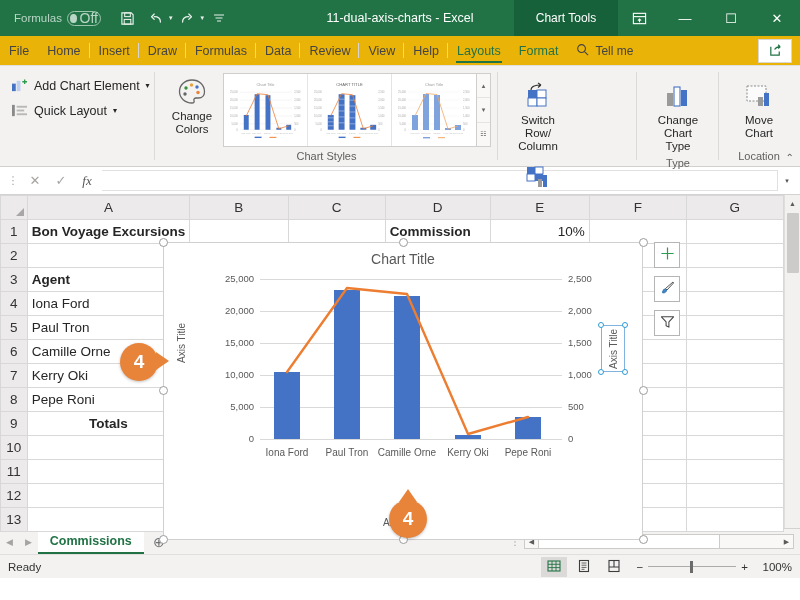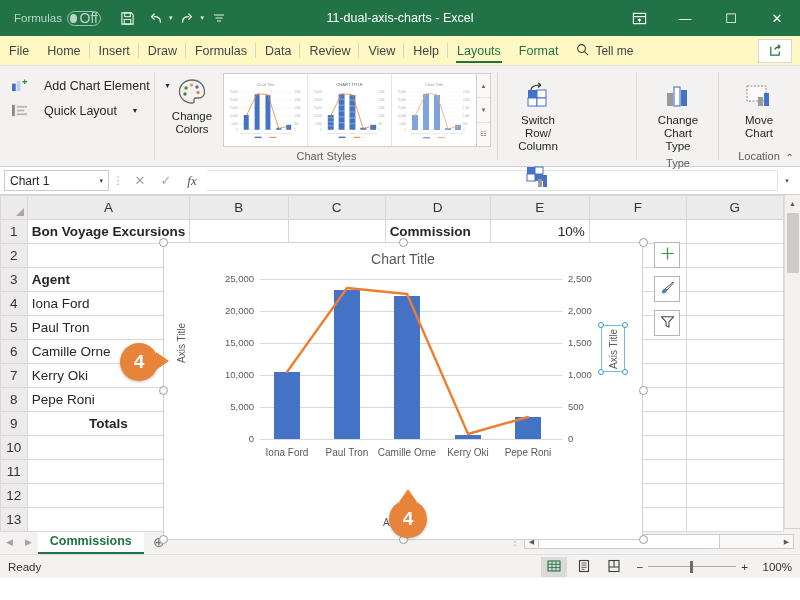--- a/index.html
+++ b/index.html
@@ -46,21 +46,21 @@
   }
   .win-right { margin-left:auto; display:flex; align-items:center; height:36px; }
   .win-btn {
     width:46px; height:36px; display:flex; align-items:center;
     justify-content:center; color:#fff; font-size:13px;
   }
   .ribbon-display { width:46px; }
 
   
   .tabbar {
-    height: 30px; background:#fef9c3; display:flex; align-items:stretch;
+    height: 30px; background:#eab308; display:flex; align-items:stretch;
     border-bottom:1px solid #e1dfdd; position:relative;
   }
   .tab {
     padding: 0 9px; display:flex; align-items:center;
     font-size:12.5px; color:#444; position:relative; white-space:nowrap;
   }
   .tab.sep::after {
     content:""; position:absolute; right:0; top:7px; bottom:7px;
     width:1px; background:#d8d6d4;
   }
@@ -94,21 +94,21 @@
   }
   .grp.nosep::after { display:none; }
 
   .bigbtn {
     display:flex; flex-direction:column; align-items:center;
     justify-content:flex-start; padding:3px 7px; width:68px;
     font-size:11.5px; color:#262626; text-align:center; line-height:13px;
   }
   .bigbtn .ico { height:36px; display:flex; align-items:center; }
   .smallbtn {
-    display:flex; align-items:center; gap:16px; padding:3px 4px;
+    display:flex; align-items:center; gap:6px; padding:3px 4px;
     font-size:12.5px; color:#262626; white-space:nowrap;
   }
   .smallbtn .ico { width:18px; display:flex; align-items:center; justify-content:center; }
 
   
   .gallery {
     display:flex; border:1px solid #d0cecc; background:#fff;
     height:74px; margin-top:2px;
   }
   .thumb {
@@ -339,20 +339,21 @@
         </svg>
     </span>
     <span class="caret">▾</span>
     <span class="qat-btn">
       <svg width="12" height="12" viewBox="0 0 12 12">
           <path d="M1 3h10M2.5 6h7M4 9h4" stroke="#e8f2ec" stroke-width="1.2" fill="none"></path>
         </svg>
     </span>
   </div>
   <div class="win-title">11-dual-axis-charts  -  Excel</div>
+  <div class="charttools">Chart Tools</div>
   <div class="win-right">
     <span class="win-btn ribbon-display">
       <svg width="15" height="15" viewBox="0 0 16 16">
           <rect x="1.5" y="2.5" width="13" height="11" fill="none" stroke="#fff" stroke-width="1.2"></rect>
           <path d="M1.5 6h13" stroke="#fff" stroke-width="1.2"></path>
           <path d="M8 12V8.5M6.3 10.2L8 8.5l1.7 1.7" stroke="#fff" stroke-width="1.1" fill="none"></path>
         </svg>
     </span>
     <span class="win-btn">—</span>
     <span class="win-btn">☐</span>
@@ -651,24 +652,20 @@
         <span>Chart</span>
       </div>
     </div>
     <div class="grp-label">Location</div>
   </div>
 
   <div class="ribbon-collapse">⌃</div>
 </div>
 
 <div class="formulabar">
-  <div class="namebox">
-    <span>Chart 1</span>
-    <span class="nb-caret">▾</span>
-  </div>
   <div class="fb-dots">⋮</div>
   <div class="fb-btns">
     <span class="fb-btn">✕</span>
     <span class="fb-btn">✓</span>
     <span class="fb-btn fb-fx">fx</span>
   </div>
   <div class="fb-input"></div>
   <span style="width:18px; text-align:center; font-size:7px; color:#555;">▾</span>
 </div>
 

